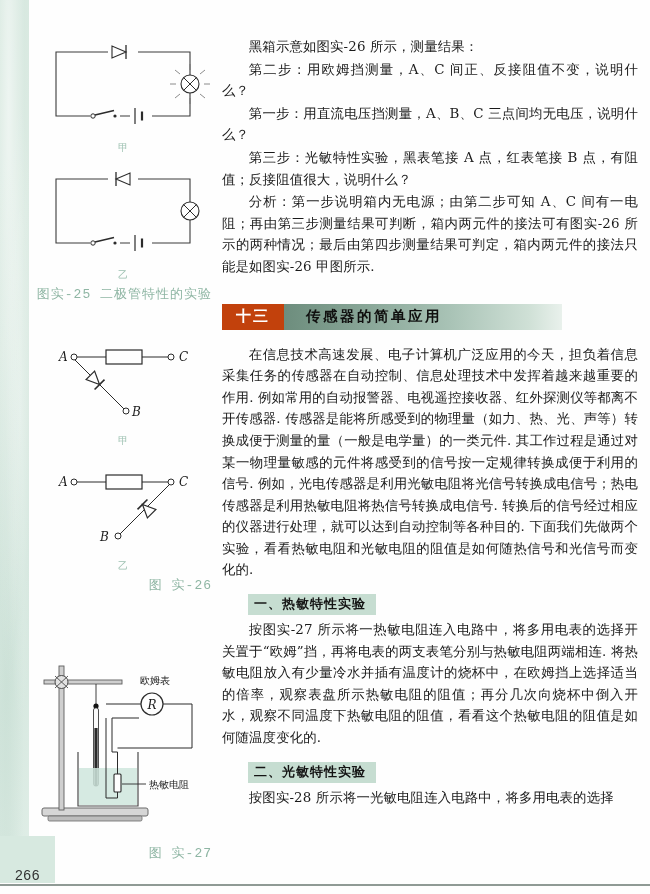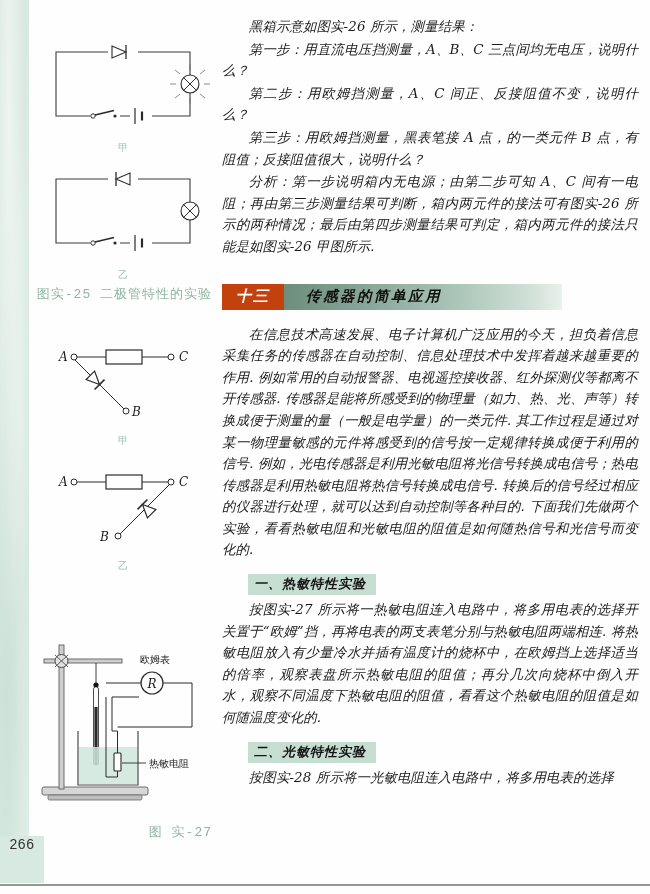--- a/index.html
+++ b/index.html
@@ -40,25 +40,25 @@
       radial-gradient(ellipse at 30% 12%, rgba(255,255,255,.55), transparent 55%),
       radial-gradient(ellipse at 70% 48%, rgba(255,255,255,.35), transparent 50%),
       radial-gradient(ellipse at 25% 80%, rgba(190,215,203,.35), transparent 55%);
   }
 
   
   #pagenum-block {
     position: absolute;
     left: 0;
     top: 836px;
-    width: 44px;
+    width: 55px;
     height: 47px;
     background: #d7e9e0;
     display: flex;
-    align-items: flex-start;
+    align-items: flex-end;
     justify-content: center;
   }
   #pagenum-block .num {
     font-family: "Liberation Sans", sans-serif;
     font-size: 14px;
     color: #333;
     letter-spacing: .5px;
   }
   #bottom-rule {
     position: absolute;
@@ -72,23 +72,22 @@
   
   #figcol {
     position: absolute;
     left: 34px;
     top: 30px;
     width: 178px;
   }
   #textcol {
     position: absolute;
     left: 222px;
-    top: 16px;
+    top: 36px;
     width: 416px;
-    font-style: italic;
   }
 
   
   .para {
     font-size: 13.4px;
     line-height: 21.6px;
     text-align: justify;
     text-justify: inter-ideograph;
     margin: 0 0 1px 0;
     letter-spacing: .15px;
@@ -272,20 +271,21 @@
 
         <line x1="135" y1="23" x2="86" y2="72" stroke="#2b2b2b" stroke-width="1"></line>
         <g transform="translate(112,46) rotate(225)">
           <polygon points="-8,-6 -8,6 5,0" fill="#fefefe" stroke="#2b2b2b" stroke-width="1.2"></polygon>
           <line x1="5" y1="-7" x2="5" y2="7" stroke="#2b2b2b" stroke-width="1.6"></line>
         </g>
         <circle cx="84" cy="74" r="3" fill="#fefefe" stroke="#2b2b2b" stroke-width="1"></circle>
         <text x="66" y="79" font-family="DejaVu Serif, serif" font-style="italic" font-size="12" fill="#1a1a1a">B</text>
       </svg>
       <div class="fig-sublabel">乙</div>
+      <div class="fig-cap">图 实-26</div>
     </div>
 
     <div class="figure" style="margin-top:62px">
       <svg width="178" height="178" viewBox="0 0 178 178">
 
         <rect x="8" y="152" width="106" height="8" rx="2" fill="#d6d6d6" stroke="#6b6b6b" stroke-width="1"></rect>
         <rect x="14" y="160" width="94" height="5" rx="1.5" fill="#bdbdbd" stroke="#6b6b6b" stroke-width=".8"></rect>
 
         <rect x="25" y="10" width="5" height="144" fill="#cfcfcf" stroke="#5d5d5d" stroke-width=".9"></rect>
 
@@ -321,23 +321,23 @@
         <text x="115" y="132" font-family="DejaVu Sans, sans-serif" font-size="10" fill="#1a1a1a">热敏电阻</text>
       </svg>
       <div class="fig-cap" style="margin-top:10px">图 实-27</div>
     </div>
 
   </div>
 
   <div id="textcol">
 
     <p class="para indent">黑箱示意如图实-26 所示，测量结果：</p>
+    <p class="para indent">第二步：用欧姆挡测量，A、C 间正、反接阻值不变，说明什么？</p>
     <p class="para indent">第一步：用直流电压挡测量，A、B、C 三点间均无电压，说明什么？</p>
-    <p class="para indent">第二步：用欧姆挡测量，A、C 间正、反接阻值不变，说明什么？</p>
-    <p class="para indent">第三步：用欧姆挡测量，黑表笔接 A 点，的一类元件 B 点，有阻值；反接阻值很大，说明什么？</p>
+    <p class="para indent">第三步：光敏特性实验，黑表笔接 A 点，红表笔接 B 点，有阻值；反接阻值很大，说明什么？</p>
     <p class="para indent">分析：第一步说明箱内无电源；由第二步可知 A、C 间有一电阻；再由第三步测量结果可判断，箱内两元件的接法可有图实-26 所示的两种情况；最后由第四步测量结果可判定，箱内两元件的接法只能是如图实-26 甲图所示.</p>
 
     <div class="section-head">
       <div class="numbox">十三</div>
       <div class="titlebar">传感器的简单应用</div>
     </div>
 
     <p class="para indent">在信息技术高速发展、电子计算机广泛应用的今天，担负着信息采集任务的传感器在自动控制、信息处理技术中发挥着越来越重要的作用. 例如常用的自动报警器、电视遥控接收器、红外探测仪等都离不开传感器. 传感器是能将所感受到的物理量（如力、热、光、声等）转换成便于测量的量（一般是电学量）的一类元件. 其工作过程是通过对某一物理量敏感的元件将感受到的信号按一定规律转换成便于利用的信号. 例如，光电传感器是利用光敏电阻将光信号转换成电信号；热电传感器是利用热敏电阻将热信号转换成电信号. 转换后的信号经过相应的仪器进行处理，就可以达到自动控制等各种目的. 下面我们先做两个实验，看看热敏电阻和光敏电阻的阻值是如何随热信号和光信号而变化的.</p>
 
     <div class="sub-head">一、热敏特性实验</div>

